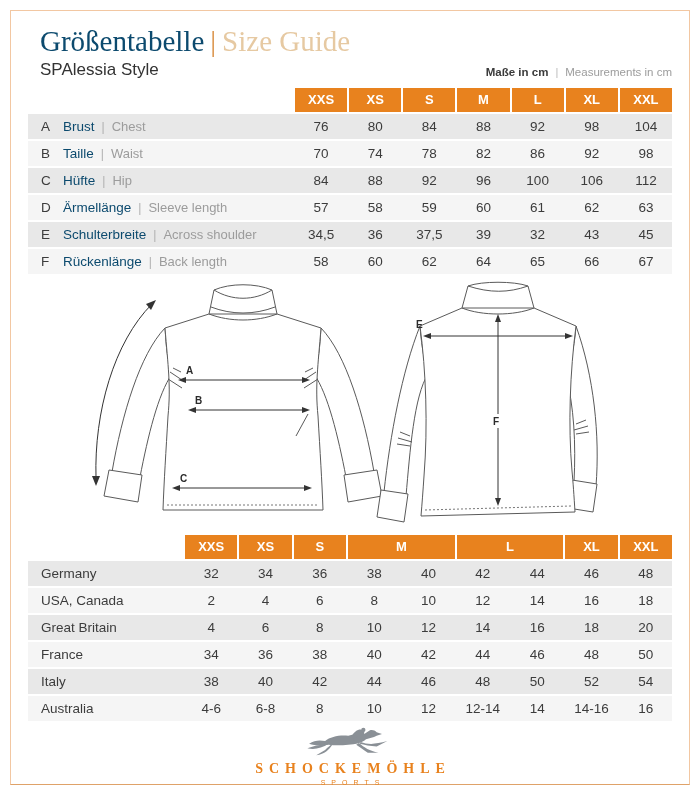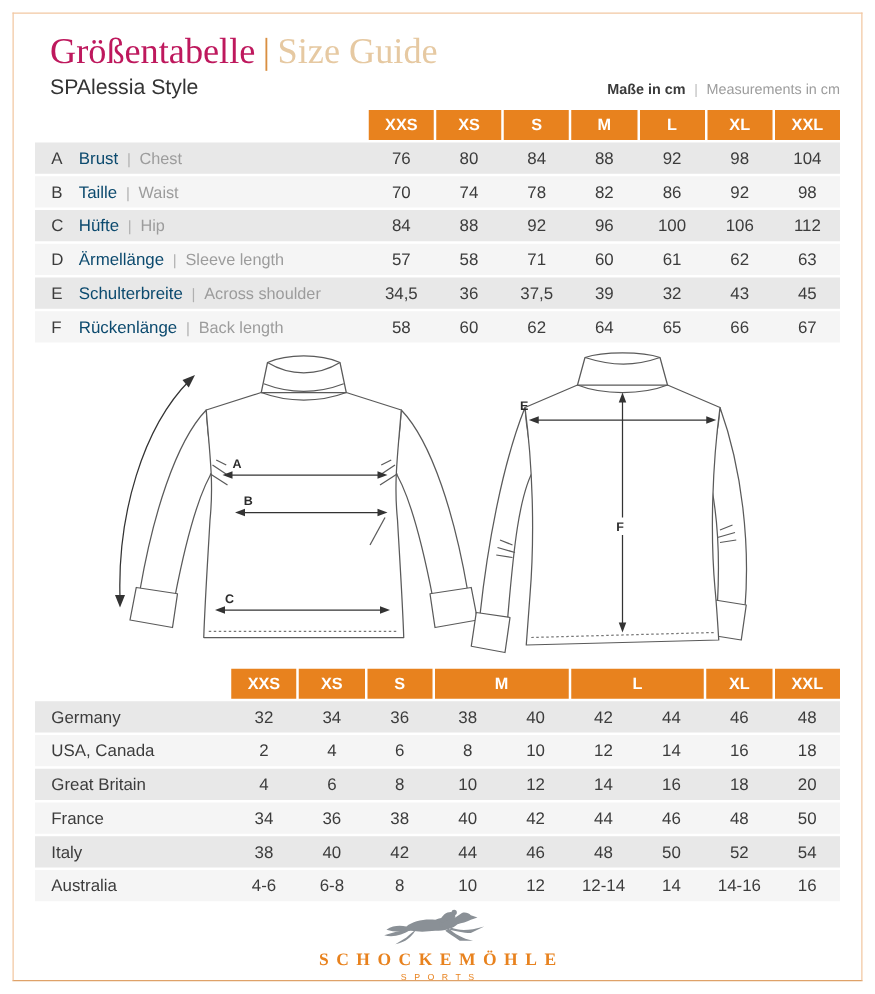--- a/index.html
+++ b/index.html
@@ -2,21 +2,21 @@
 <html><head>
 <meta charset="utf-8">
 <style>
   html,body{margin:0;padding:0;background:#fff;}
   body{width:700px;height:795px;position:relative;font-family:"Liberation Sans",sans-serif;overflow:hidden;}
   .frame{position:absolute;left:10px;top:10px;right:10px;bottom:10px;border:1px solid #f2c7a2;border-bottom-color:#dfa269;pointer-events:none;}
 
   
   .hdr{position:absolute;left:40px;top:24px;}
   .title{font-family:"Liberation Serif",serif;font-size:29px;line-height:34px;}
-  .title .de{color:#be185d;}
+  .title .de{color:#0c4a6e;}
   .title .tsep{color:#d98f42;padding:0 6px;font-weight:normal;}
   .title .en{color:#e6c9a2;}
   .subtitle{font-size:17px;color:#333;margin-top:2px;}
   .units{position:absolute;right:28px;top:66px;display:flex;align-items:baseline;}
   .units .de{font-size:11.5px;font-weight:bold;color:#3a3a3a;}
   .units .usep{font-size:11px;color:#bbb;margin:0 7px;}
   .units .en{font-size:11.5px;color:#9c9c9c;}
 
   
   .table{position:absolute;left:28px;width:644px;}
@@ -128,21 +128,21 @@
     </div>
     <div class="trow light">
       <div class="lbl">
         <div class="key">D</div>
         <div class="de">Ärmellänge</div>
         <div class="lsep">|</div>
         <div class="en">Sleeve length</div>
       </div>
       <div class="vcell">57</div>
       <div class="vcell">58</div>
-      <div class="vcell">71</div>
+      <div class="vcell">59</div>
       <div class="vcell">60</div>
       <div class="vcell">61</div>
       <div class="vcell">62</div>
       <div class="vcell">63</div>
     </div>
     <div class="trow dark">
       <div class="lbl">
         <div class="key">E</div>
         <div class="de">Schulterbreite</div>
         <div class="lsep">|</div>

